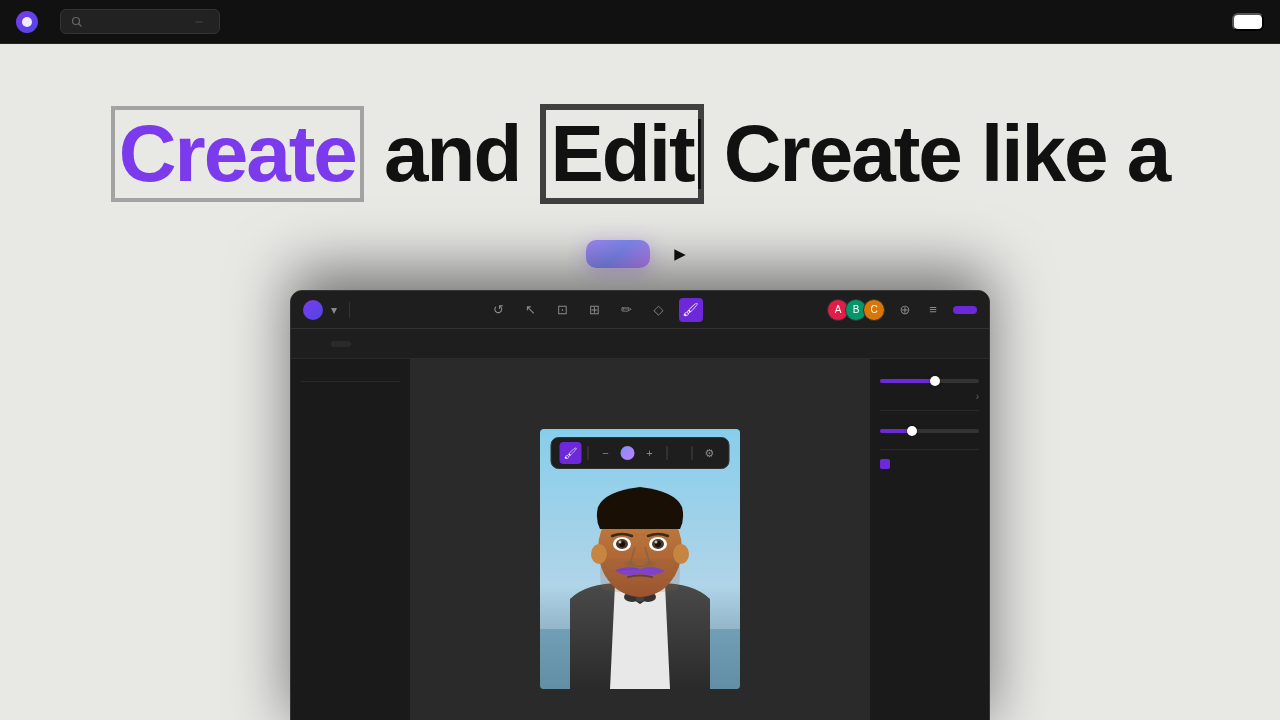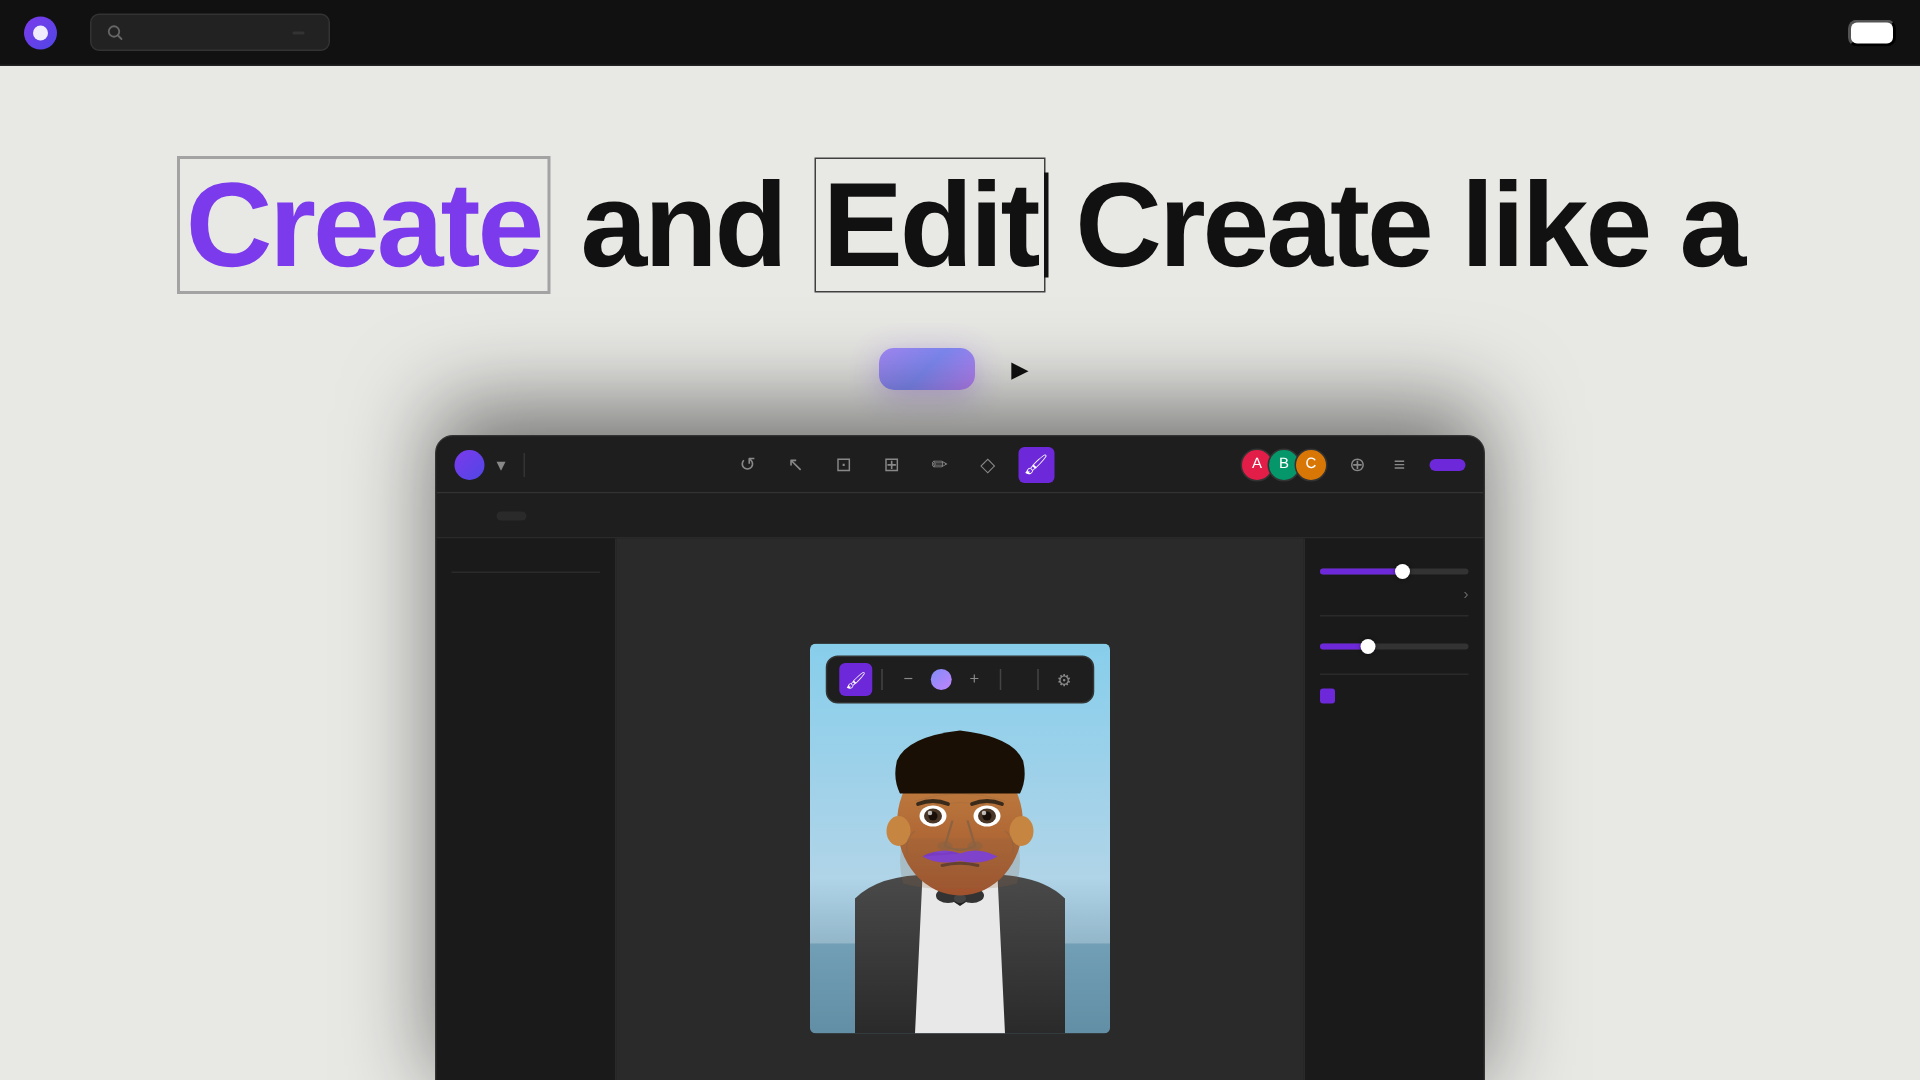--- a/index.html
+++ b/index.html
@@ -112,27 +112,27 @@
     }
     .hero-title {
       font-size: 80px;
       font-weight: 800;
       line-height: 1.1;
       color: #111;
       letter-spacing: -2px;
     }
     .hero-title .word-create {
       color: #7c3aed;
-      border: 2px solid #a3a3a3;
+      border: 4px solid #a3a3a3;
       padding: 0 4px;
       display: inline-block;
       text-align: right;
     }
     .hero-title .word-edit {
-      border: 1px solid #404040;
+      border: 6px solid #404040;
       padding: 0 4px;
       display: inline-block;
       position: relative;
       text-align: right;
     }
     .hero-title .word-edit::after {
       content: '';
       position: absolute;
       right: -3px;
       top: 10%;

